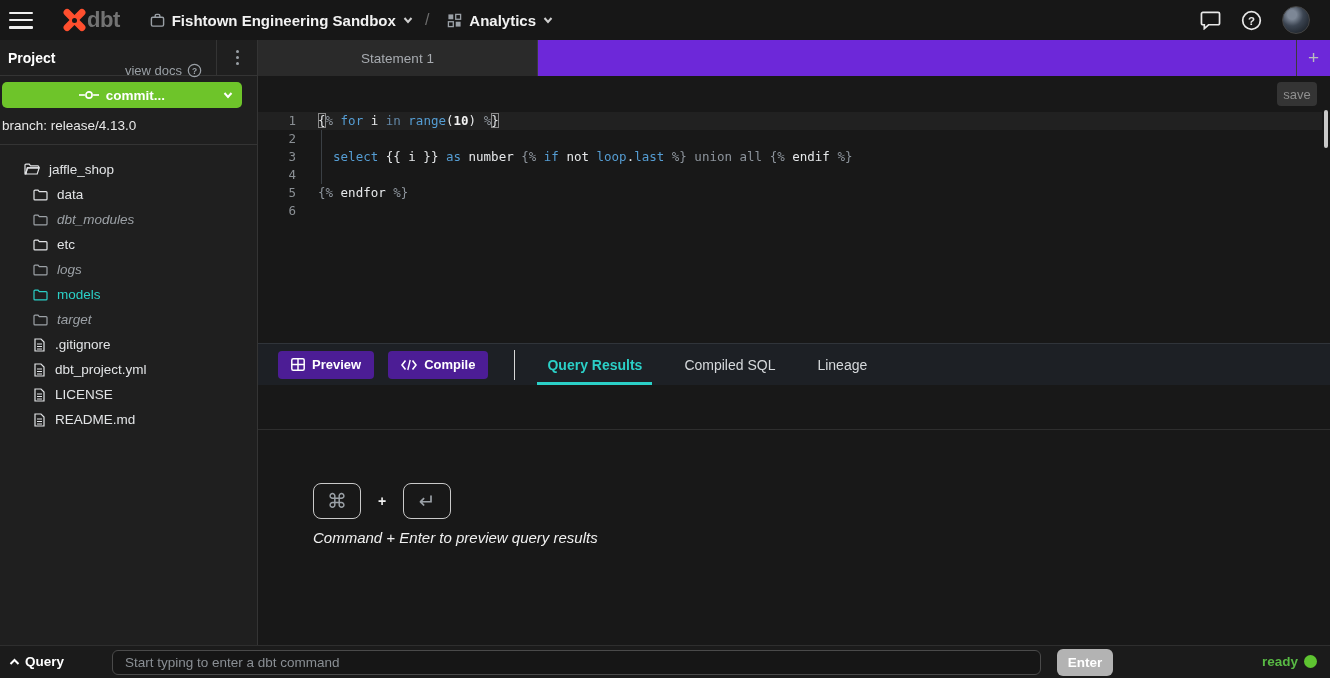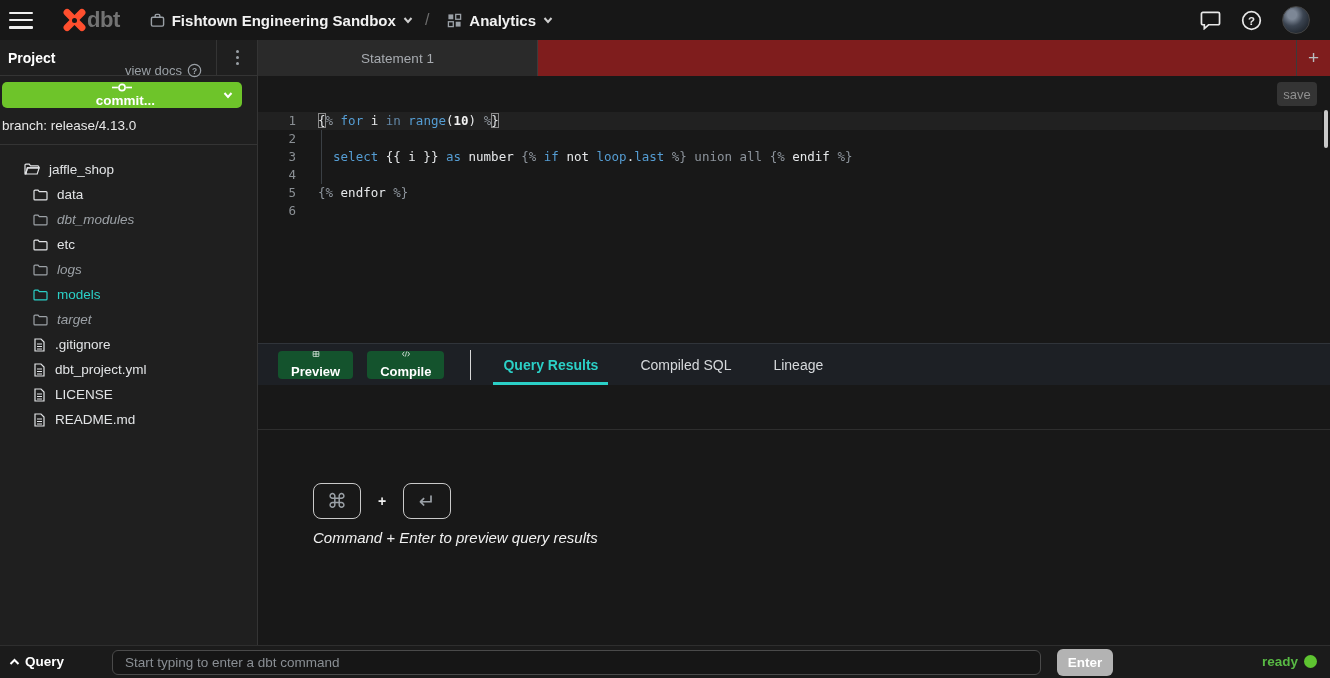--- a/index.html
+++ b/index.html
@@ -34,36 +34,36 @@
   
   .sidebar { position:absolute; left:0; top:40px; width:258px; height:605px; background:#1f1f1f;
              border-right:1px solid #343434; }
   .sb-header { height:36px; display:flex; align-items:center; border-bottom:1px solid #343434; }
   .sb-title { color:#fff; font-size:14px; font-weight:700; margin-left:8px; }
   .viewdocs { margin-left:auto; display:flex; align-items:center; gap:5px; color:#9aa0a6; font-size:13px; cursor:pointer;margin-top:25px; }
   .sb-sep { width:1px; height:36px; background:#343434; margin-left:14px; }
   .kebab { width:40px; display:flex; flex-direction:column; align-items:center; gap:3px; cursor:pointer; }
   .kebab i { width:3px; height:3px; border-radius:50%; background:#9aa0a6; }
   .commit-btn { margin:6px 15px 0 2px; height:26px; background:#6ec42a; border-radius:5px;
-                display:flex; align-items:center; justify-content:center; position:relative; cursor:pointer;flex-direction:column; }
+                display:flex; align-items:center; justify-content:center; position:relative; cursor:pointer; }
   .commit-label { color:#fff; font-size:13.5px; font-weight:700; margin-left:7px; }
   .commit-chev { position:absolute; right:9px; top:8px; }
   .commit-chev polyline { stroke:#fff; }
   .branch { color:#e8e8e8; font-size:13.5px; padding:10px 0 11px 2px; border-bottom:1px solid #343434; }
   .tree { padding-top:12px; }
   .tree-item { height:25px; display:flex; align-items:center; gap:9px; color:#e2e4e6; font-size:13.5px; cursor:pointer;margin-left:20px; }
   .tree-item.lvl0 { padding-left:4px; }
   .tree-item.lvl1 { padding-left:13px; }
   .tree-item.italic { font-style:italic; color:#9ca1a6; }
   .tree-item.active { color:#2bd0c7; }
   .tree-item svg { flex:0 0 auto; }
 
   
   .main { position:absolute; left:258px; top:40px; width:1072px; height:605px; }
-  .tabbar { position:absolute; left:0; top:0; width:100%; height:36px; background:#7f1d1d; display:flex; }
+  .tabbar { position:absolute; left:0; top:0; width:100%; height:36px; background:#6d28d9; display:flex; }
   .tab { width:280px; height:36px; background:#2a2a2a; border-right:1px solid #3b3b3b;
          display:flex; align-items:center; justify-content:center; color:#a7abb0; font-size:13.5px; cursor:pointer; }
   .tab-plus { margin-left:auto; width:34px; height:36px; border-left:1px solid #3b3b3b;
               display:flex; align-items:center; justify-content:center; color:#b9bcbf; font-size:19px; cursor:pointer; }
 
   .editor { position:absolute; left:0; top:36px; width:100%; height:267px; background:#181818; }
   .save-btn { position:absolute; right:13px; top:6px; width:40px; height:24px; background:#343434; border:none;
               border-radius:4px; color:#8f8f8f; font-size:13px; font-family:"Liberation Sans",sans-serif; cursor:pointer; }
   .code { position:absolute; left:0; top:36px; right:8px; font-family:"DejaVu Sans Mono", monospace; font-size:12.5px; }
   .code-row { display:flex; height:18px; line-height:18px; white-space:pre; }
@@ -74,23 +74,23 @@
   .seg-k { color:#559dd3; }
   .seg-k2 { color:#6286a5; }
   .seg-d { color:#8d949c; }
   .seg-n { color:#f2f2f2; font-weight:bold; }
   .seg-b { color:#e6e8ea; outline:1px solid #8a8a8a; outline-offset:-1px; }
   .indent-guide { position:absolute; left:63px; top:54px; width:1px; height:54px; background:#3a3f44; }
   .scroll-thumb { position:absolute; right:2px; top:34px; width:4px; height:38px; background:#c9c9c9; border-radius:2px; }
 
   .toolbar { position:absolute; left:0; top:303px; width:100%; height:42px; background:#1d2025;
              border-top:1px solid #30343a; display:flex; align-items:center; }
-  .tool-btn { height:28px; background:#14532d; border:none; border-radius:4px; color:#fff; font-size:13px;
+  .tool-btn { height:28px; background:#4c1d95; border:none; border-radius:4px; color:#fff; font-size:13px;
               font-weight:700; font-family:"Liberation Sans",sans-serif; display:flex; align-items:center;
-              gap:7px; padding:0 13px; cursor:pointer;flex-direction:column; }
+              gap:7px; padding:0 13px; cursor:pointer; }
   .tool-btn.preview { margin-left:20px; }
   .tool-btn.compile { margin-left:14px; }
   .tool-div { width:1px; height:30px; background:#d7d7d7; margin-left:26px; }
   .rtab { height:42px; display:flex; align-items:center; padding:0 10px; margin-left:22px; color:#d6d9dc;
           font-size:14px; cursor:pointer; border-bottom:4px solid transparent; padding-top:4px; }
   .rtab.active { color:#2bd0c7; font-weight:700; border-bottom-color:#2bd0c7; }
 
   .hint-band { position:absolute; left:0; top:345px; width:100%; height:45px; background:#181818;
                border-bottom:1px solid #2e2e2e; }
   .results { position:absolute; left:0; top:390px; width:100%; height:215px; background:#181818; }

